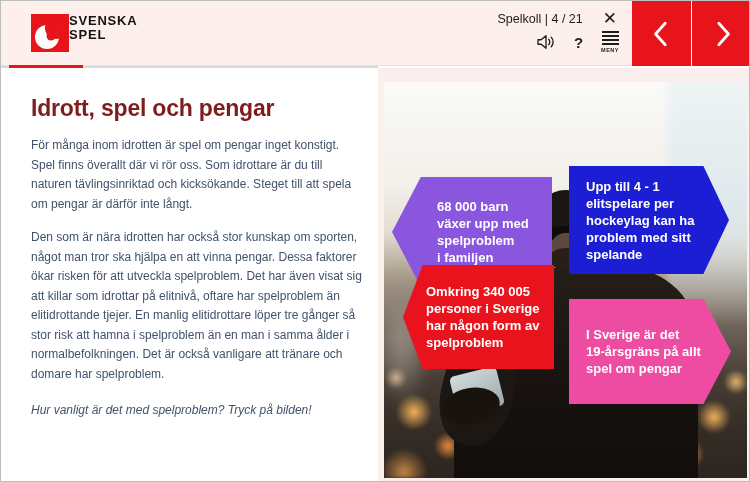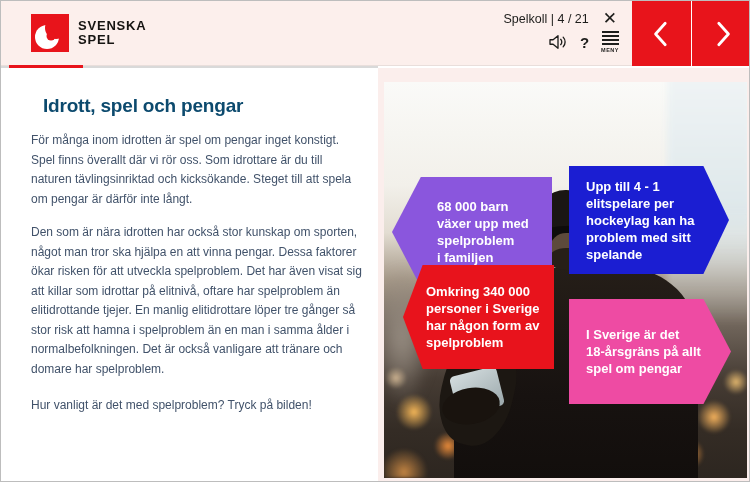--- a/index.html
+++ b/index.html
@@ -1,45 +1,45 @@
 <!DOCTYPE html>
 <html><head>
 <meta charset="utf-8">
 <style>
   html,body{margin:0;padding:0;background:#fff;}
   *{box-sizing:border-box;font-family:"Liberation Sans",sans-serif;}
   .slide{position:relative;width:750px;height:482px;background:#fff;border:1px solid #bdbdbd;overflow:hidden;}
 
   
   .header{position:absolute;left:0;top:0;width:750px;height:65px;background:#fcefec;border-bottom:1px solid #e9dedb;}
-  .logo{position:absolute;left:30px;top:13px;display:flex;align-items:center;gap:9px;}
+  .logo{position:absolute;left:30px;top:13px;display:flex;align-items:flex-start;}
   .logo-square{width:38px;height:38px;background:#e8141b;display:block;}
   .logo-text{font-size:13px;font-weight:800;color:#161412;letter-spacing:.8px;line-height:14px;}
   .header-right{position:absolute;right:132px;top:9px;display:flex;flex-direction:column;align-items:flex-end;gap:4px;}
-  .hr-row{display:flex;align-items:center;gap:12px;}
+  .hr-row{display:flex;align-items:center;gap:18px;}
   .course-label{font-size:12.5px;color:#1d1d1b;}
   .close-btn{font-size:17px;color:#1d1d1b;cursor:pointer;line-height:17px;padding:0 2px;}
   .audio-btn,.help-btn,.menu-btn{cursor:pointer;display:flex;flex-direction:column;align-items:center;}
   .help-btn{font-size:15px;font-weight:bold;color:#1d1d1b;}
   .menu-bars span{display:block;width:17px;height:2px;background:#1d1d1b;margin:0 0 2px 0;}
   .menu-label{font-size:5.5px;letter-spacing:.5px;color:#1d1d1b;font-weight:bold;}
 
   
   .nav{position:absolute;right:0;top:0;height:65px;display:flex;background:#fff;gap:1px;}
   .nav-btn{width:59px;height:65px;background:#e8141b;display:flex;align-items:center;justify-content:center;cursor:pointer;border:none;padding:0;}
 
   
   .progress-track{position:absolute;left:0;top:65px;width:377px;height:2px;background:#d9d9d9;}
   .progress-fill{position:absolute;left:8px;top:64px;width:74px;height:3px;background:#cf1418;}
 
   
   .content{position:absolute;left:30px;top:94px;width:334px;color:#41526a;}
-  .content h1{margin:0 0 14px 12px;font-size:19px;font-weight:800;color:#0c4a6e;letter-spacing:-.2px;}
+  .content h1{margin:0 0 14px 0;font-size:23px;font-weight:800;color:#7f1d1d;letter-spacing:-.2px;}
   .content p{margin:0 0 14px 0;font-size:12px;line-height:19.5px;}
-  .content .prompt{margin-top:17px;}
+  .content .prompt{font-style:italic;margin-top:17px;}
 
   
   .photo-frame{position:absolute;left:377px;top:67px;width:373px;height:415px;background:#fbeeec;}
   .photo{position:absolute;left:6px;top:14px;width:363px;height:396px;overflow:hidden;cursor:pointer;
      background:linear-gradient(180deg,#fafaf8 0%,#f2f0ea 26%,#e3ddd2 38%,#a59888 50%,#6e6359 62%,#463c34 75%,#342c25 88%,#2d2620 100%);}
   .ph-building{position:absolute;left:283px;top:-8px;width:85px;height:250px;filter:blur(3px);opacity:.9;
      background:linear-gradient(180deg,#eff4f5 0%,#dde8ec 55%,rgba(221,232,236,0) 100%);}
   .ph-blobs-left{position:absolute;left:-12px;top:185px;width:60px;height:140px;background:radial-gradient(closest-side,#978d82,rgba(151,141,130,0));filter:blur(6px);}
   .ph-pillar{position:absolute;left:228px;top:298px;width:62px;height:100px;background:#cfc9c2;filter:blur(7px);opacity:.7;}
   .ph-bokeh{position:absolute;inset:0;filter:blur(1.5px);background:
@@ -162,24 +162,24 @@
 i familjen</span>
   </div>
   <div class="callout blue" style="background: rgb(27, 30, 210);">
     <span>Upp till 4 - 1
 elitspelare per
 hockeylag kan ha
 problem med sitt
 spelande</span>
   </div>
   <div class="callout red" style="background: rgb(232, 19, 28);">
-    <span>Omkring 340 000
+    <span>Omkring 340 005
 personer i Sverige
 har någon form av
 spelproblem</span>
   </div>
   <div class="callout pink" style="background: rgb(238, 75, 163);">
     <span>I Sverige är det
-18-årsgräns på allt
+19-årsgräns på allt
 spel om pengar</span>
   </div>
 
 </div>
 
 </body></html>

